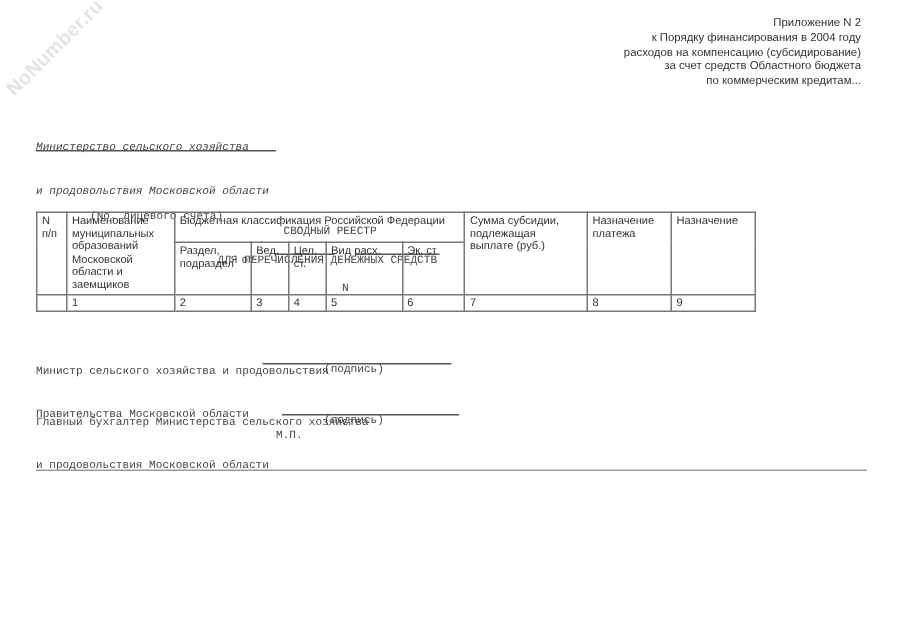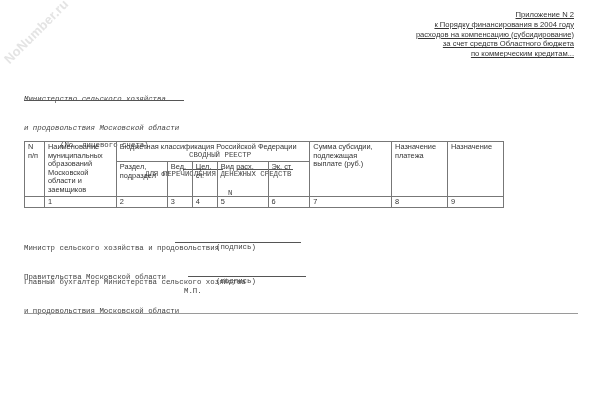--- a/index.html
+++ b/index.html
@@ -8,21 +8,21 @@
   .mono { font-family: "Liberation Mono", monospace; }
   .watermark {
     position: absolute; left: -6px; top: 24px;
     transform: rotate(-45deg);
     font-family: "Liberation Sans", sans-serif; font-weight: bold;
     font-size: 13px; color: #e4e4e4; letter-spacing: 0.2px;
     white-space: nowrap;
   }
   .appendix {
     position: absolute; right: 26px; top: 10px;
-    text-align: right; font-size: 7.6px; line-height: 9.8px; color: #333; text-decoration: underline;
+    text-align: right; font-size: 7.6px; line-height: 9.8px; color: #333;
   }
   .ministry {
     position: absolute; left: 24px; top: 76px;
     font-size: 7.4px; line-height: 9.5px; color: #444; white-space: pre; font-style: italic;
   }
   .acct-line { position: absolute; left: 24px; top: 100px; width: 160px; border-top: 1px solid #555; }
   .acct-label { position: absolute; left: 60px; top: 101px; font-size: 7.4px; color: #444; white-space: pre; margin-top: 40px; }
   .title-block { position: absolute; left: 145px; top: 117px; font-size: 7.4px; line-height: 9.6px; color: #444; margin-top: 34px; }
   .title-block .row { position: relative; height: 9.6px; white-space: pre; }
   .t1 { position: absolute; left: 44px; }

